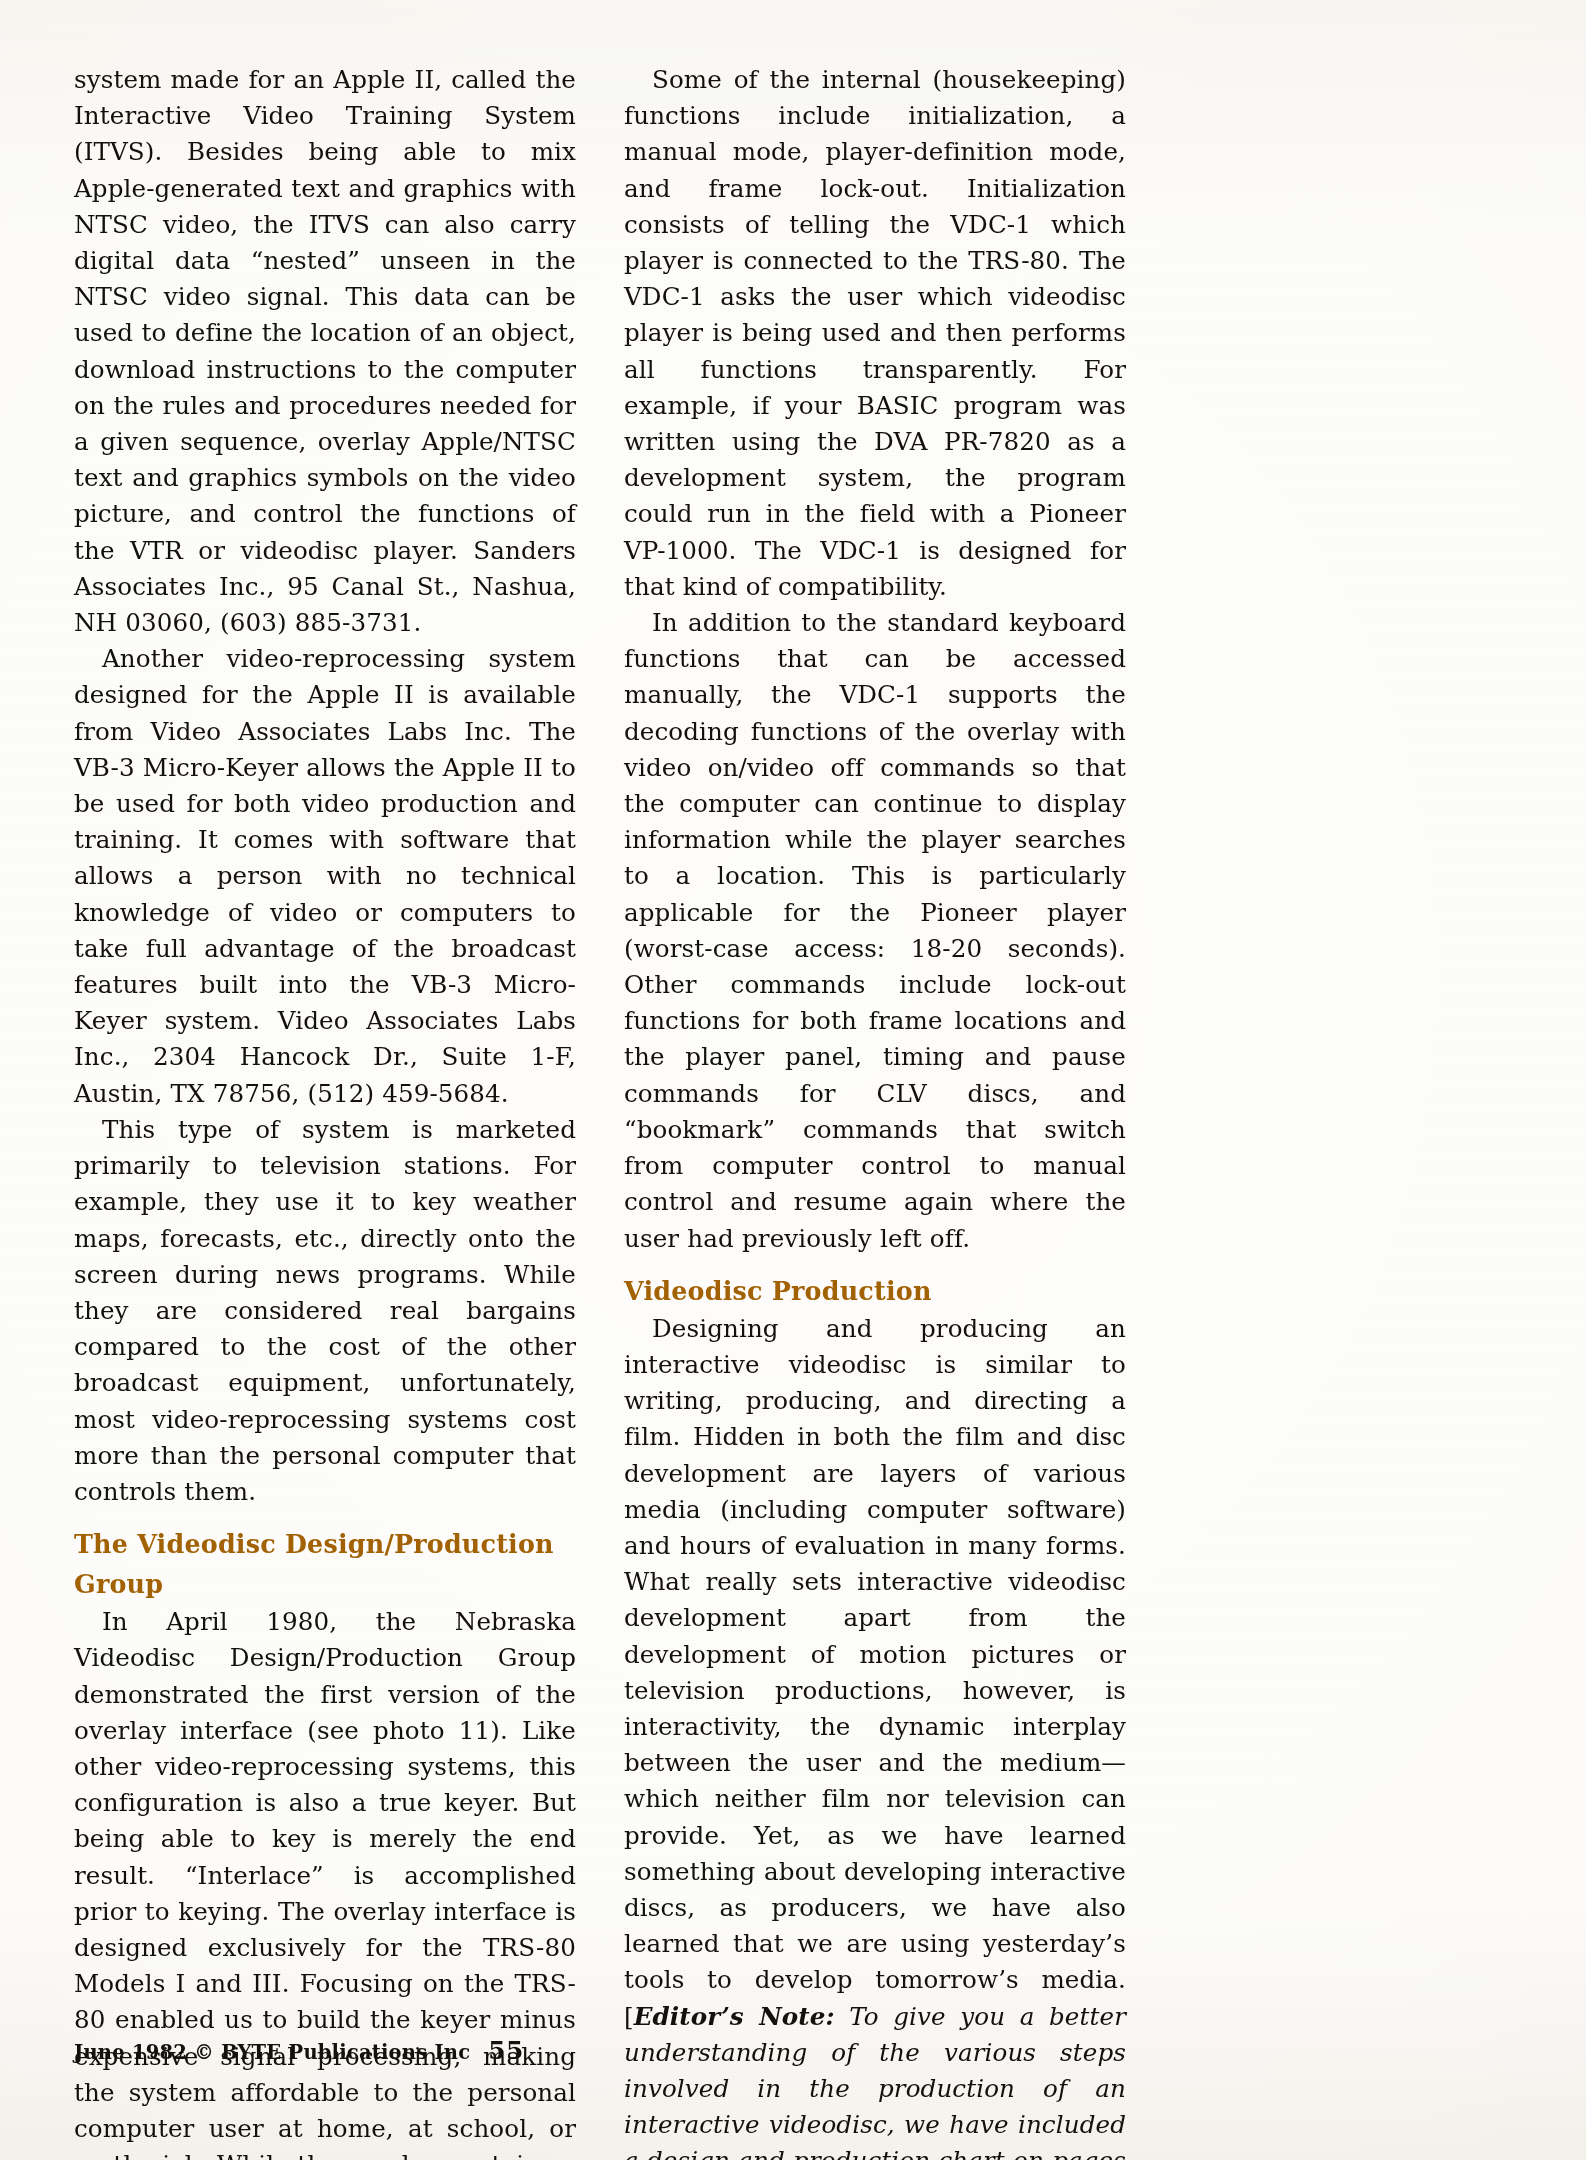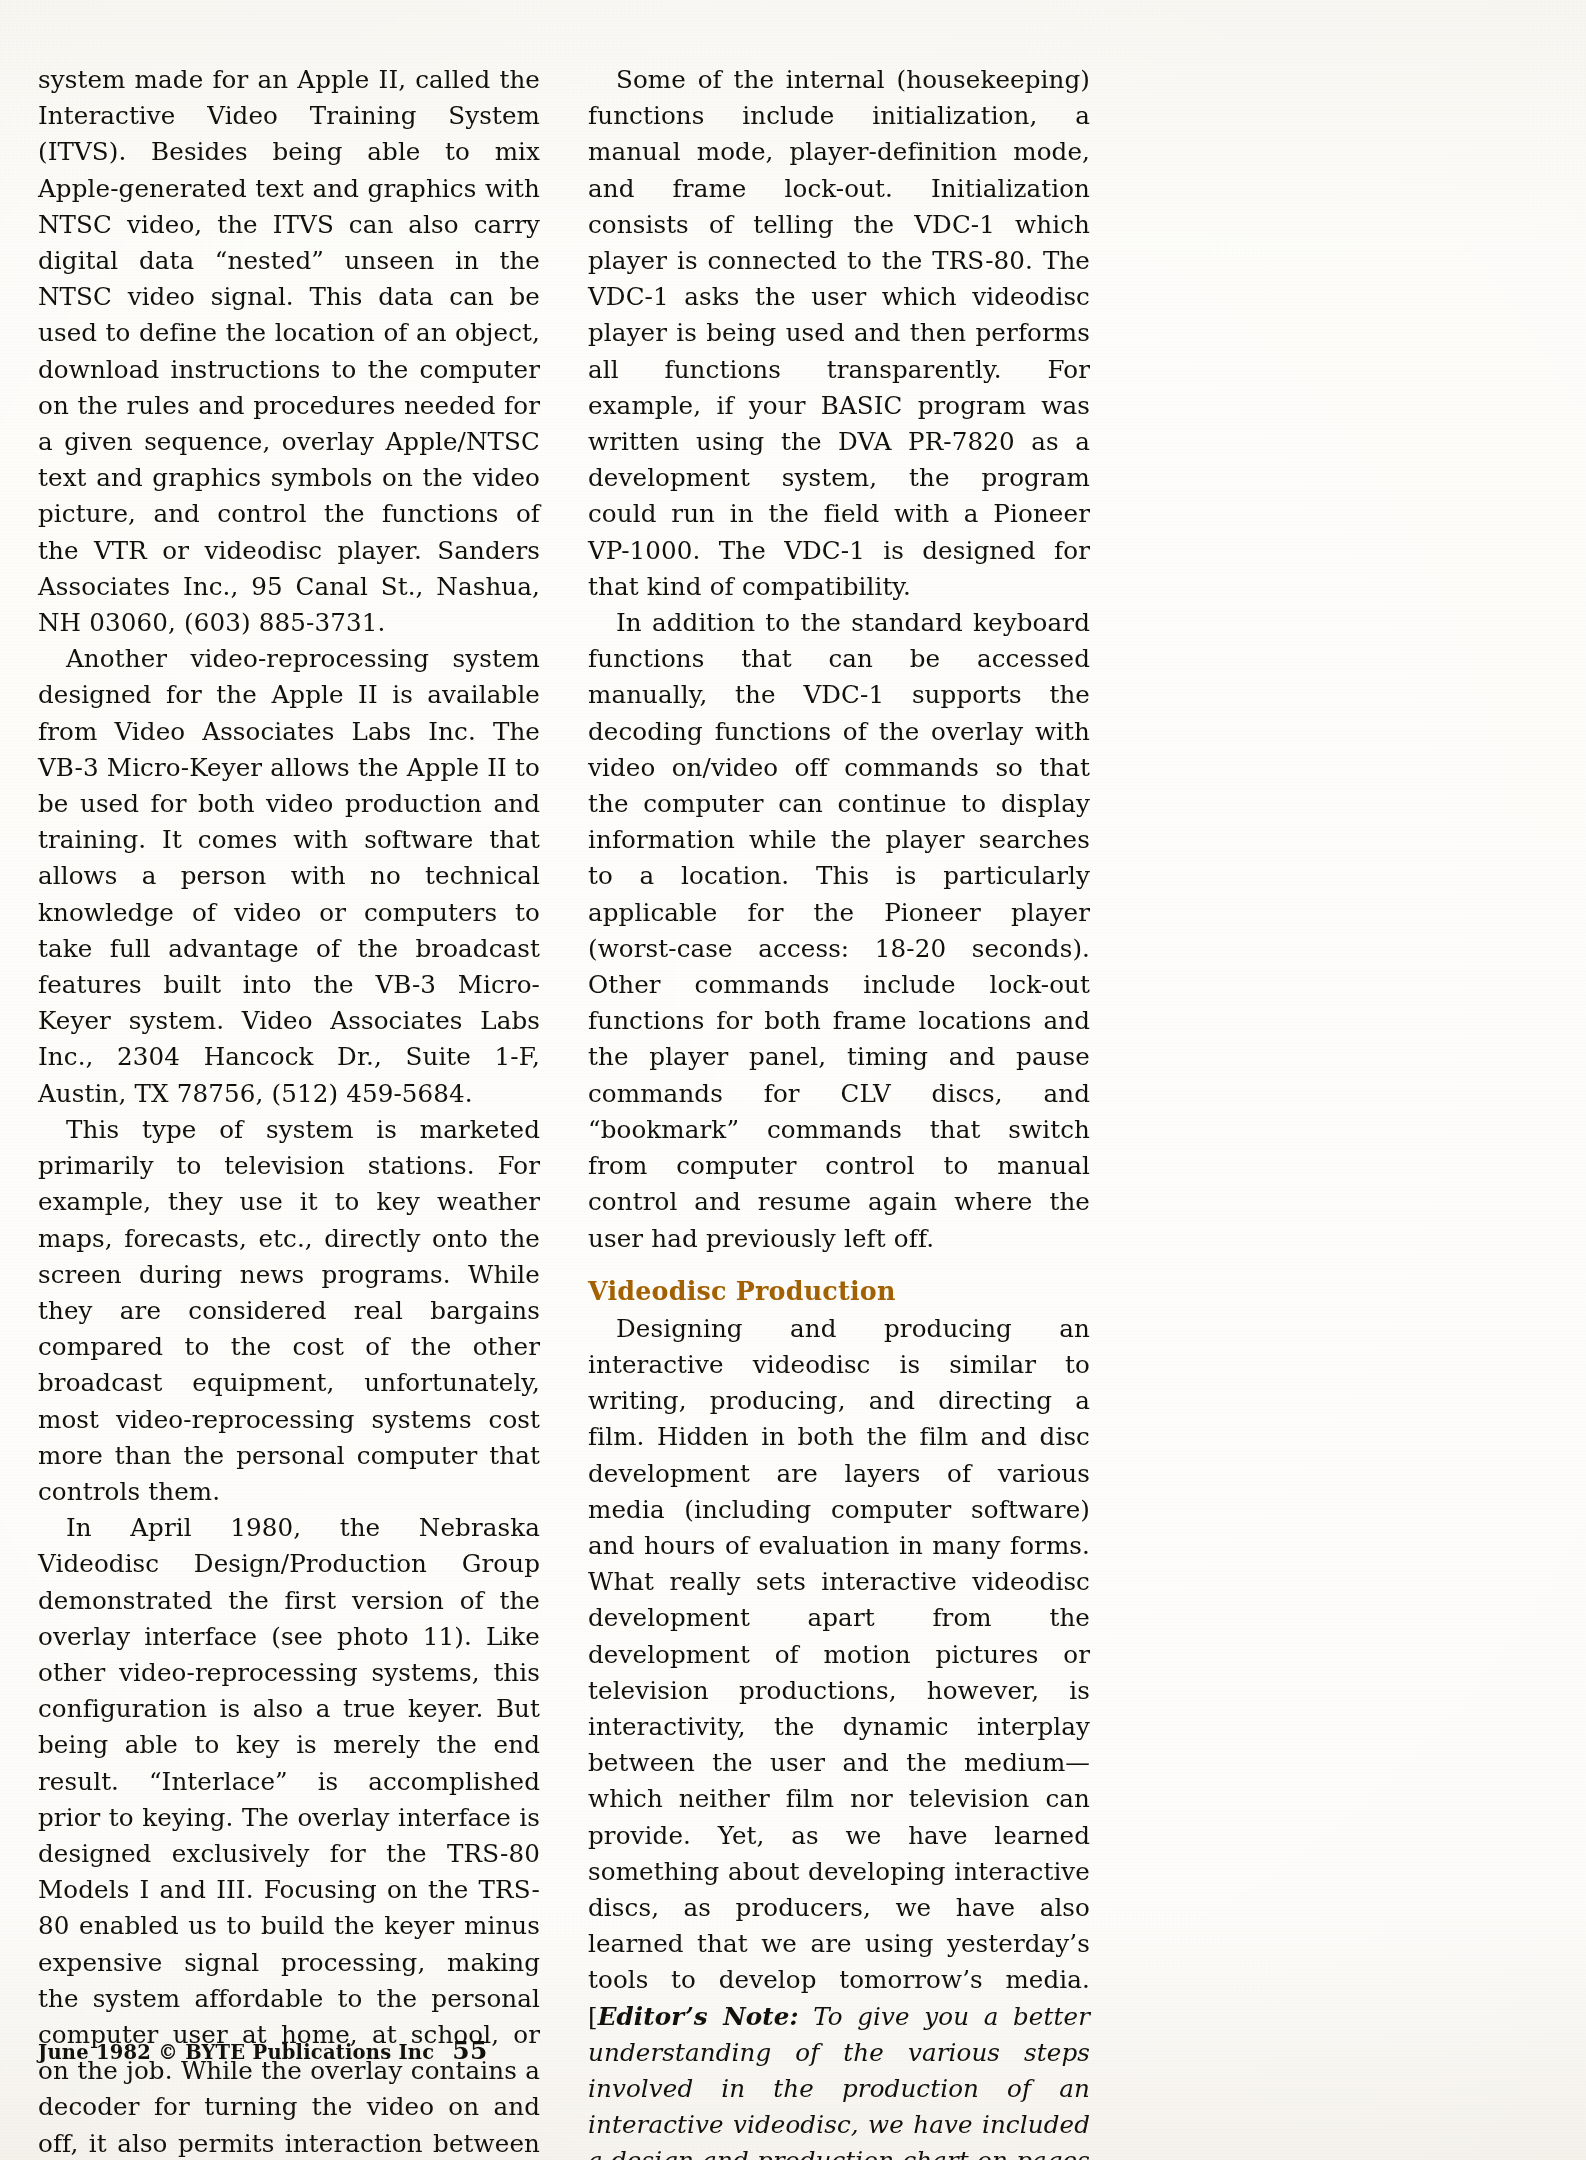--- a/index.html
+++ b/index.html
@@ -100,35 +100,37 @@
   }
   .footer-pageno {
     display: inline-block;
     margin-left: 18px;
     font-size: 25px;
     font-weight: bold;
   }
   
   .inked {
     filter: blur(0.12px) contrast(1.04);
+    margin-left: 36px;
   }
 </style>
 </head>
 <body>
 
 <div class="page">
   <div class="scan-tint"></div>
 
   <div class="content inked">
 
     <div class="col">
       <p>system made for an Apple II, called the Interactive Video Training System (ITVS). Besides being able to mix Apple-generated text and graphics with NTSC video, the ITVS can also carry digital data “nested” unseen in the NTSC video signal. This data can be used to define the location of an object, download instructions to the computer on the rules and procedures needed for a given sequence, overlay Apple/NTSC text and graphics symbols on the video picture, and control the functions of the VTR or videodisc player. Sanders Associates Inc., 95 Canal St., Nashua, NH 03060, (603) 885-3731.</p>
       <p class="indent">Another video-reprocessing system designed for the Apple II is available from Video Associates Labs Inc. The VB-3 Micro-Keyer allows the Apple II to be used for both video production and training. It comes with software that allows a person with no technical knowledge of video or computers to take full advantage of the broadcast features built into the VB-3 Micro-Keyer system. Video Associates Labs Inc., 2304 Hancock Dr., Suite 1-F, Austin, TX 78756, (512) 459-5684.</p>
       <p class="indent">This type of system is marketed primarily to television stations. For example, they use it to key weather maps, forecasts, etc., directly onto the screen during news programs. While they are considered real bargains compared to the cost of the other broadcast equipment, unfortunately, most video-reprocessing systems cost more than the personal computer that controls them.</p>
 
+      <h2>The Videodisc Design/Production Group</h2>
 
       <p class="indent">In April 1980, the Nebraska Videodisc Design/Production Group demonstrated the first version of the overlay interface (see photo 11). Like other video-reprocessing systems, this configuration is also a true keyer. But being able to key is merely the end result. “Interlace” is accomplished prior to keying. The overlay interface is designed exclusively for the TRS-80 Models I and III. Focusing on the TRS-80 enabled us to build the keyer minus expensive signal processing, making the system affordable to the personal computer user at home, at school, or on the job. While the overlay contains a decoder for turning the video on and off, it also permits interaction between text/ graphics generated by the computer and television images, which is preferable in our book to merely switching back and forth from computer to videodisc.</p>
 
     </div>
 
     <div class="col">
       <p class="indent">Some of the internal (housekeeping) functions include initialization, a manual mode, player-definition mode, and frame lock-out. Initialization consists of telling the VDC-1 which player is connected to the TRS-80. The VDC-1 asks the user which videodisc player is being used and then performs all functions transparently. For example, if your BASIC program was written using the DVA PR-7820 as a development system, the program could run in the field with a Pioneer VP-1000. The VDC-1 is designed for that kind of compatibility.</p>
       <p class="indent">In addition to the standard keyboard functions that can be accessed manually, the VDC-1 supports the decoding functions of the overlay with video on/video off commands so that the computer can continue to display information while the player searches to a location. This is particularly applicable for the Pioneer player (worst-case access: 18-20 seconds). Other commands include lock-out functions for both frame locations and the player panel, timing and pause commands for CLV discs, and “bookmark” commands that switch from computer control to manual control and resume again where the user had previously left off.</p>
 
       <h2>Videodisc Production</h2>

